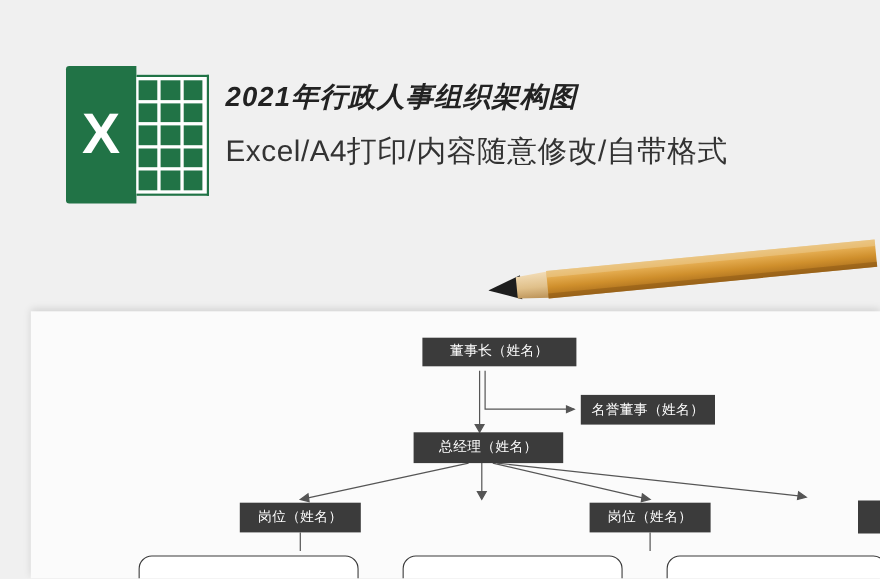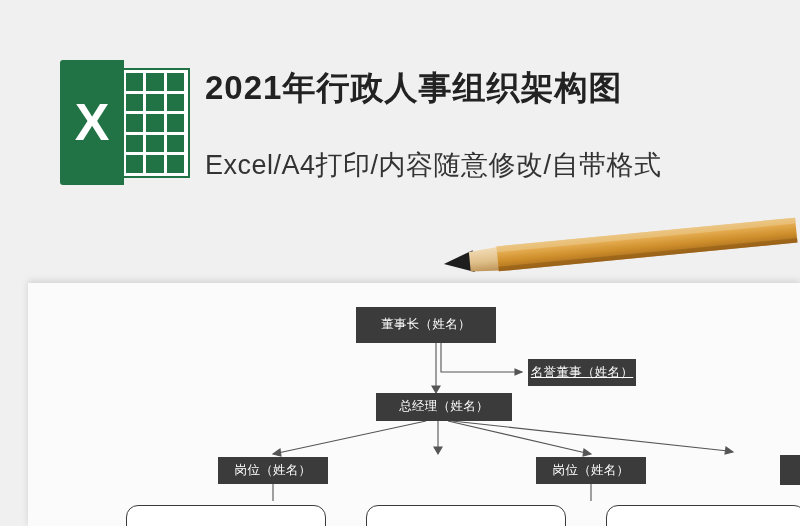--- a/index.html
+++ b/index.html
@@ -84,29 +84,30 @@
     background: #217346;
   }
 
   .title-block {
     position: absolute;
     left: 205px;
     top: 66px;
     width: 580px;
   }
   .main-title {
-    font-size: 33px;
+    font-size: 25px;
     font-weight: bold;
     color: #222222;
     line-height: 44px;
     letter-spacing: 1px;
     white-space: nowrap;
+    font-style: italic;
   }
   .sub-title {
-    margin-top: 36px;
+    margin-top: 8px;
     font-size: 27px;
     color: #333333;
     line-height: 38px;
     letter-spacing: 0.5px;
     white-space: nowrap;
   }
 
   
   .pencil {
     position: absolute;
@@ -243,22 +244,22 @@
           <polygon points="705,169 697,171 698,164" fill="#555555"></polygon>
 
           <path d="M410 138 L410 166"></path>
           <polygon points="410,171 406,164 414,164" fill="#555555"></polygon>
 
           <path d="M245 201 L245 218"></path>
           <path d="M563 201 L563 218"></path>
         </g>
       </svg>
 
-      <div class="node" style="left:328px; top:24px; width:140px; height:36px;">董事长（姓名）</div>
-      <div class="node" style="left:500px; top:76px; width:108px; height:27px;text-decoration:underline;">名誉董事（姓名）</div>
+      <div class="node" style="left:356px; top:24px; width:140px; height:26px;">董事长（姓名）</div>
+      <div class="node" style="left:500px; top:76px; width:122px; height:27px;">名誉董事（姓名）</div>
       <div class="node" style="left:348px; top:110px; width:136px; height:28px;">总经理（姓名）</div>
       <div class="node" style="left:190px; top:174px; width:110px; height:27px;">岗位（姓名）</div>
       <div class="node" style="left:508px; top:174px; width:110px; height:27px;">岗位（姓名）</div>
       <div class="node" style="left:752px; top:172px; width:24px; height:30px;"></div>
 
       <div class="node round" style="left:98px;  top:222px; width:200px; height:40px;"></div>
       <div class="node round" style="left:338px; top:222px; width:200px; height:40px;"></div>
       <div class="node round" style="left:578px; top:222px; width:200px; height:40px;"></div>
 
     </div>

